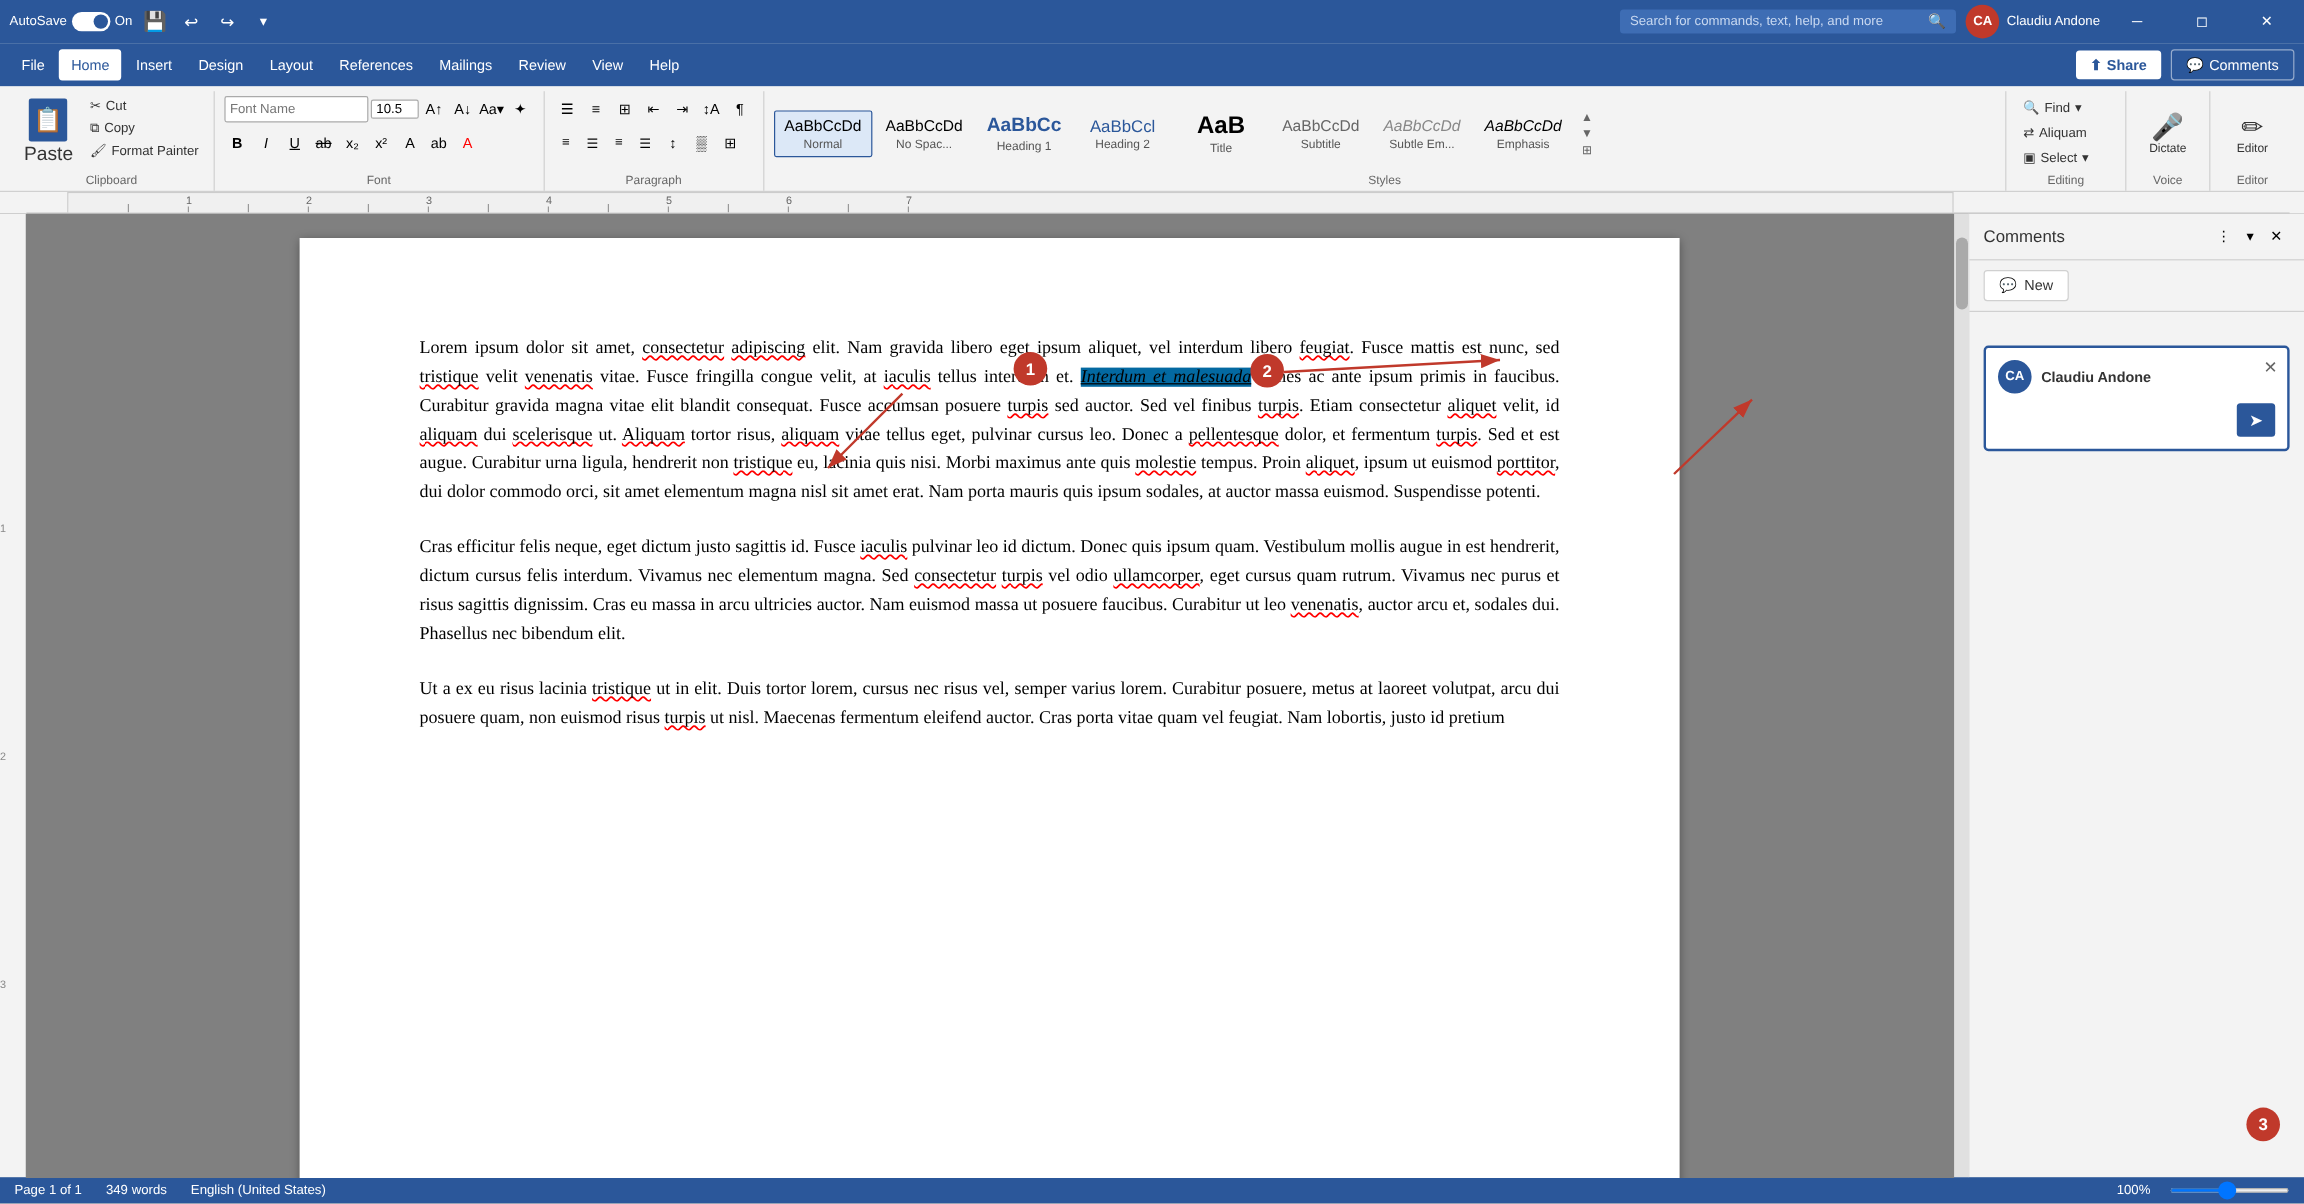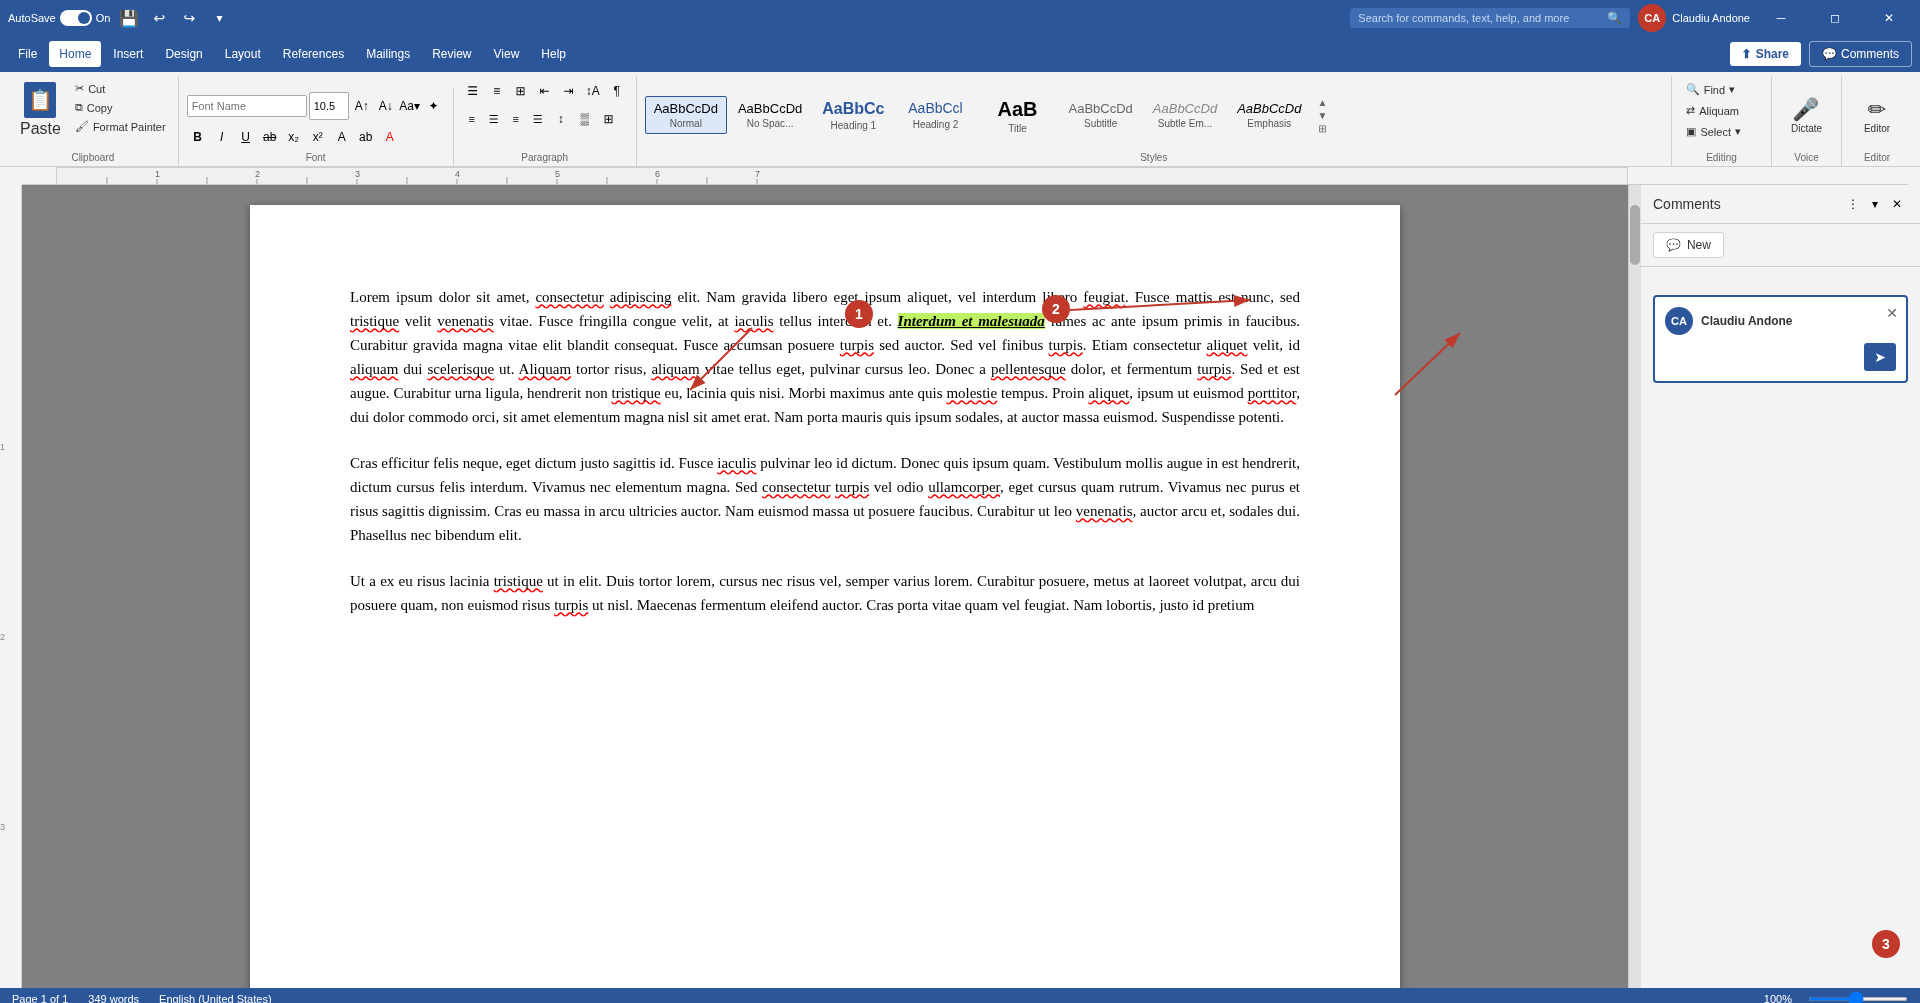--- a/index.html
+++ b/index.html
@@ -55,21 +55,21 @@
     .r-btn { background: transparent; border: none; border-radius: 2px; cursor: pointer; padding: 2px 4px; font-size: 11px; display: flex; flex-direction: column; align-items: center; justify-content: center; color: #333; min-width: 32px; }
     .r-btn-large { min-height: 60px; min-width: 48px; font-size: 10px; }
     .paste-icon { width: 32px; height: 36px; background: #2b579a; border-radius: 2px; display: flex; align-items: center; justify-content: center; color: white; font-size: 20px; }
     .clipboard-group .ribbon-content { align-items: flex-start; }
     .clipboard-sub { display: flex; flex-direction: column; gap: 2px; margin-left: 4px; }
     .sub-btn { display: flex; align-items: center; gap: 4px; background: transparent; border: none; cursor: pointer; font-size: 11px; padding: 2px 4px; border-radius: 2px; color: #333; }
 
     
     .font-row { display: flex; align-items: center; gap: 2px; margin-bottom: 2px; }
     .font-selector { width: 120px; height: 22px; border: 1px solid #aaa; font-size: 11px; padding: 1px 4px; border-radius: 2px; }
-    .font-size { width: 40px; height: 28px; border: 1px solid #aaa; font-size: 11px; padding: 1px 4px; border-radius: 2px; }
+    .font-size { width: 40px; height: 16px; border: 1px solid #aaa; font-size: 11px; padding: 1px 4px; border-radius: 2px; }
     .icon-btn { width: 22px; height: 22px; border: 1px solid transparent; background: transparent; border-radius: 2px; cursor: pointer; display: flex; align-items: center; justify-content: center; font-size: 12px; }
     .bold { font-weight: bold; }
     .italic { font-style: italic; }
 
     
     .styles-scroll { display: flex; align-items: center; gap: 2px; overflow: hidden; }
     .style-item { display: flex; flex-direction: column; align-items: center; padding: 4px 8px; border-radius: 2px; cursor: pointer; min-width: 80px; border: 1px solid transparent; }
     .style-item.active { border-color: #2b579a; background: #dce8f7; }
     .style-preview { font-size: 14px; line-height: 1.2; }
     .style-label { font-size: 10px; color: #555; margin-top: 2px; text-align: right; }
@@ -117,21 +117,21 @@
     
     .status-bar { height: 22px; background: #2b579a; display: flex; align-items: center; padding: 0 12px; color: white; font-size: 11px; gap: 20px; }
     .status-right { margin-left: auto; display: flex; align-items: center; gap: 16px; }
 
     .ribbon-scrollbar { width: 12px; display: flex; flex-direction: column; justify-content: center; align-items: center; gap: 2px; }
     .rb-arrow { font-size: 10px; color: #666; cursor: pointer; }
 
     
     .align-btn { width: 20px; height: 20px; border: 1px solid transparent; background: transparent; border-radius: 2px; cursor: pointer; display: flex; align-items: center; justify-content: center; font-size: 11px; }
 
-    .highlight { background: #bef264; font-weight: bold; }
+    .highlight { background: #0369a1; }
   </style>
 </head>
 <body>
 
 <div class="title-bar">
   <div class="title-bar-left">
     <div class="autosave-toggle">
       <span>AutoSave</span>
       <div class="toggle-switch">
         <div class="toggle-knob"></div>
@@ -200,21 +200,21 @@
         </button>
         <button class="sub-btn">
           <span>🖌</span>
           <span>Format Painter</span>
         </button>
       </div>
     </div>
     <div class="ribbon-group-label">Clipboard</div>
   </div>
 
-  <div class="ribbon-group" style="min-width:200px;margin-top:12px;">
+  <div class="ribbon-group" style="min-width:200px;">
     <div class="ribbon-content" style="flex-direction:column; align-items:flex-start; gap:4px;">
       <div class="font-row">
         <input class="font-selector" type="text" value="" placeholder="Font Name" style="">
         <input class="font-size" type="text" value="10.5" style="">
         <button class="icon-btn" title="Grow Font">A↑</button>
         <button class="icon-btn" title="Shrink Font">A↓</button>
         <button class="icon-btn">Aa▾</button>
         <button class="icon-btn">✦</button>
       </div>
       <div class="font-row">

